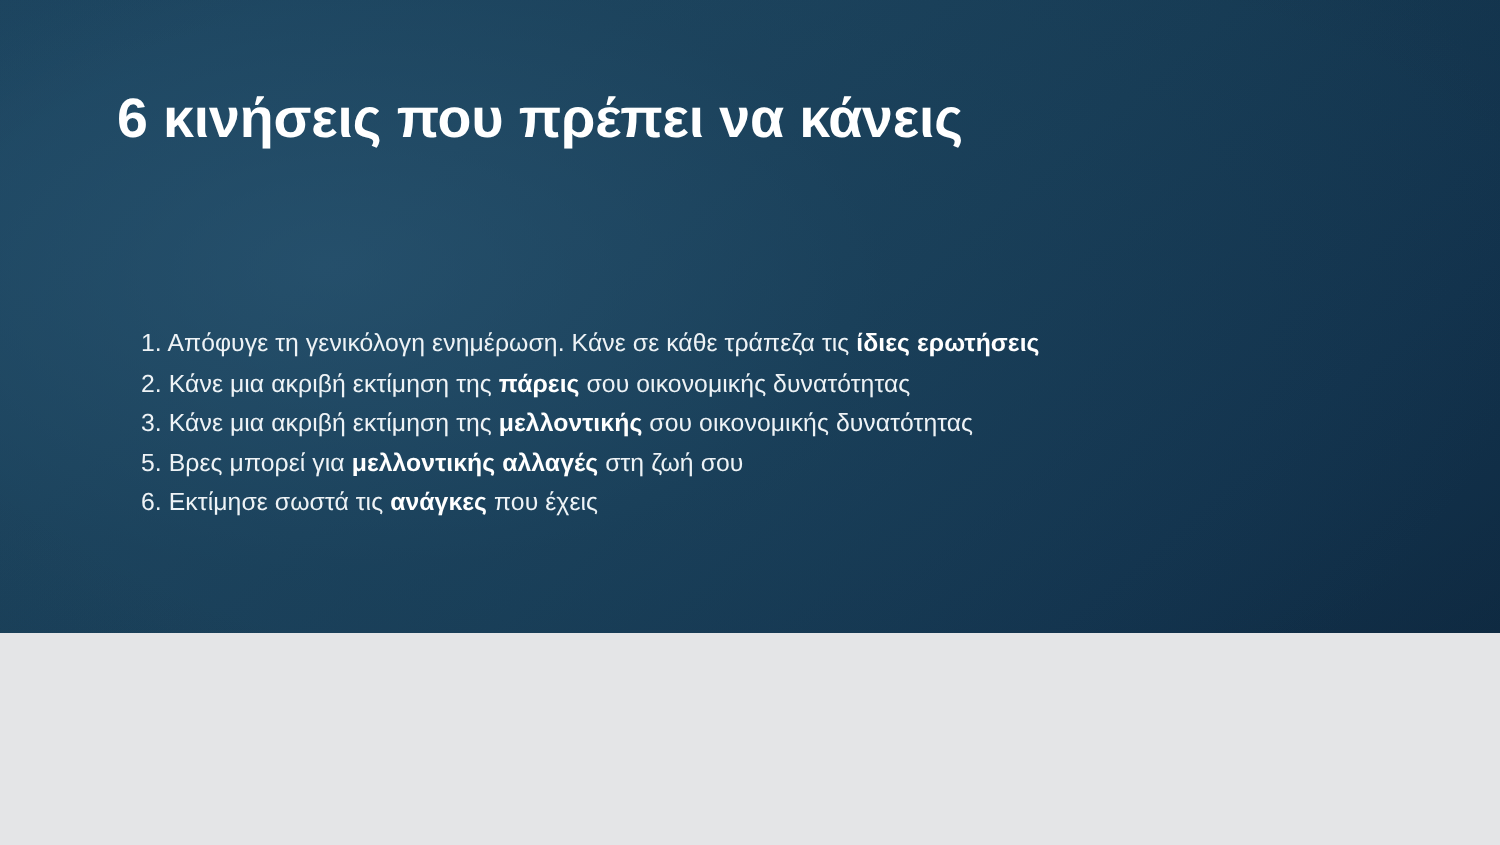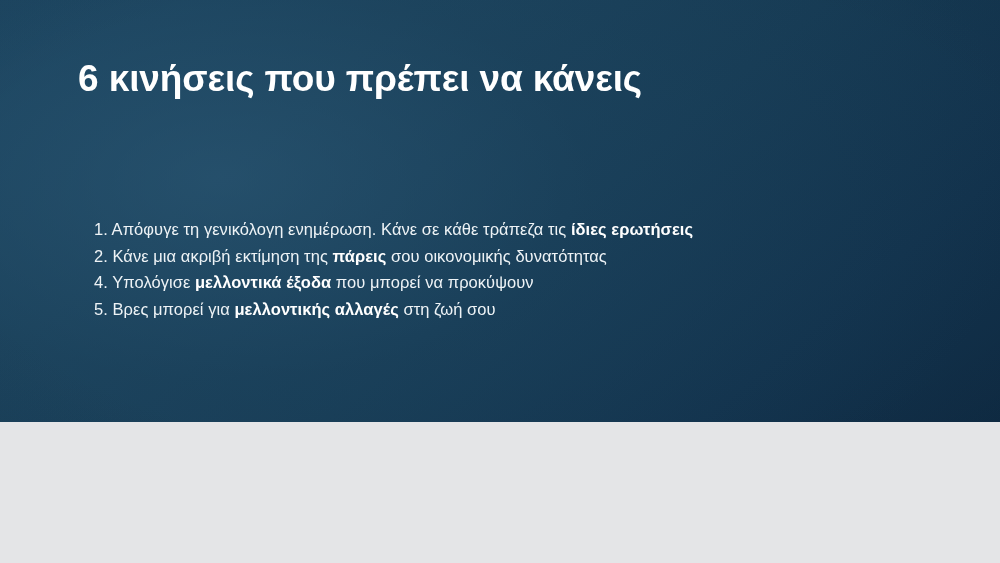--- a/index.html
+++ b/index.html
@@ -118,22 +118,23 @@
   <div class="hero">
     <div class="hero-inner">
 
       <h1 class="title">
         <span class="title-line">6 κινήσεις που πρέπει να κάνεις</span>
       </h1>
 
       <ul class="points" id="points-list">
           <li class="point"><span class="num">1.</span><span> Απόφυγε τη γενικόλογη ενημέρωση. Κάνε σε κάθε τράπεζα τις </span><b>ίδιες ερωτήσεις</b><span></span></li>
           <li class="point"><span class="num">2.</span><span> Κάνε μια ακριβή εκτίμηση της </span><b>πάρεις</b><span> σου οικονομικής δυνατότητας</span></li>
-          <li class="point"><span class="num">4.</span><span> Υπολόγισε </span><b>μελλοντικά έξοδα</b><span> που μπορεί να προκύψουν</span></li>
+          <li class="point"><span class="num">3.</span><span> Κάνε μια ακριβή εκτίμηση της </span><b>μελλοντικής</b><span> σου οικονομικής δυνατότητας</span></li>
           <li class="point"><span class="num">5.</span><span> Βρες μπορεί για </span><b>μελλοντικής αλλαγές</b><span> στη ζωή σου</span></li>
+          <li class="point"><span class="num">6.</span><span> Εκτίμησε σωστά τις </span><b>ανάγκες</b><span> που έχεις</span></li>
         </ul>
 
     </div>
   </div>
 
   <div class="footer">
 
     
   </div>
 

